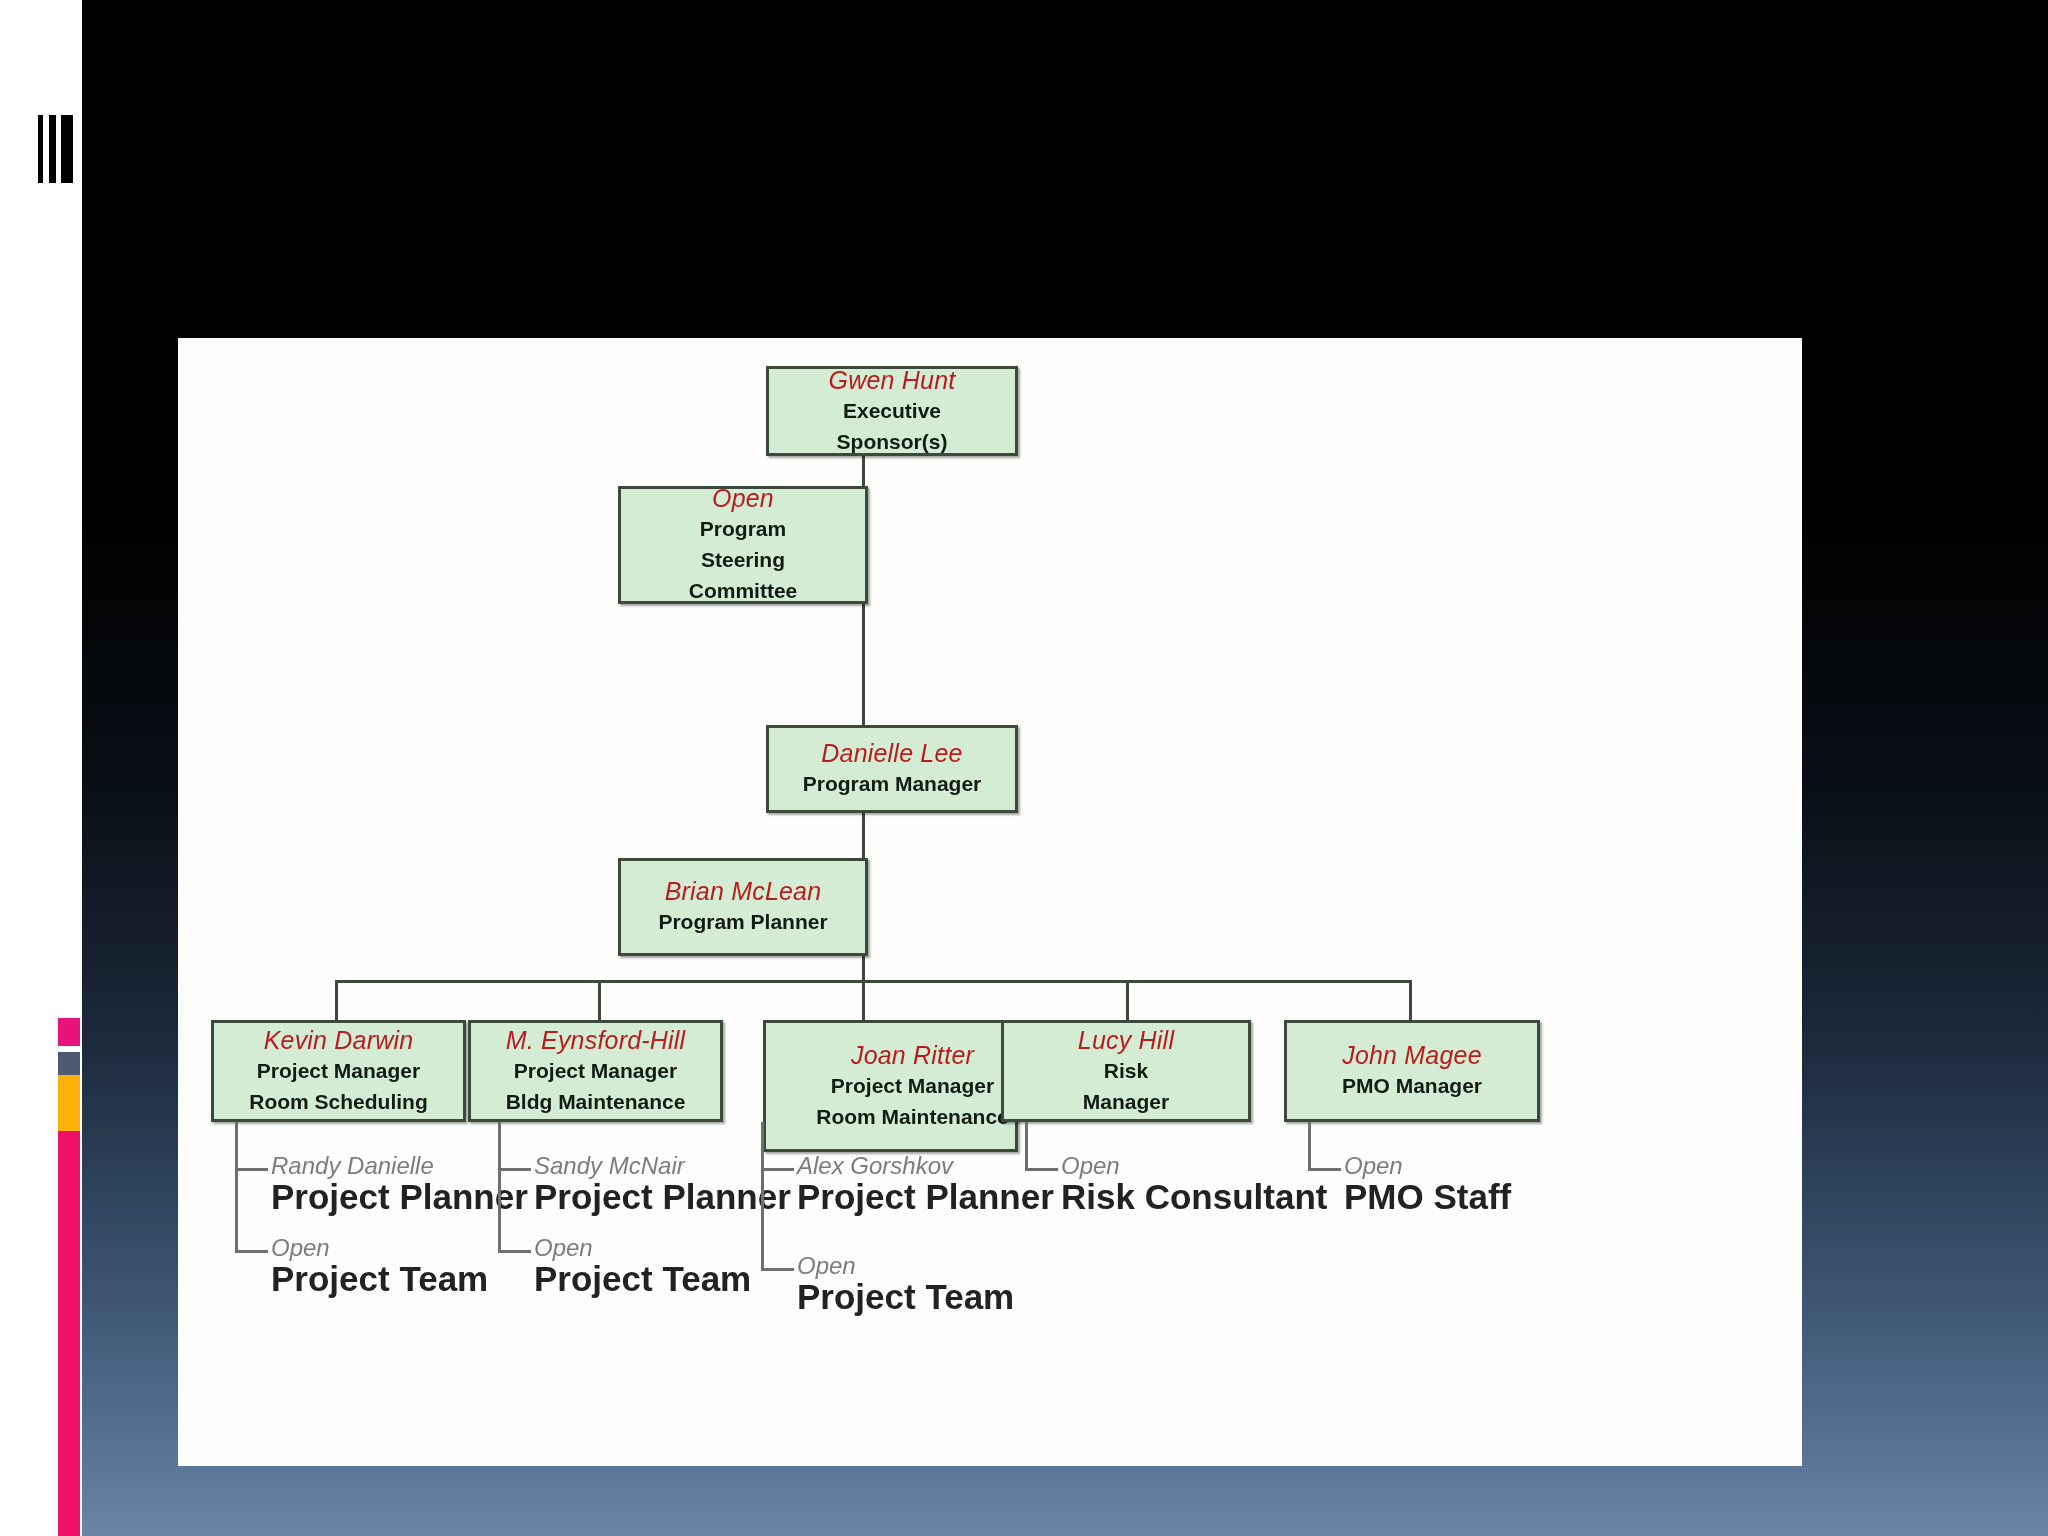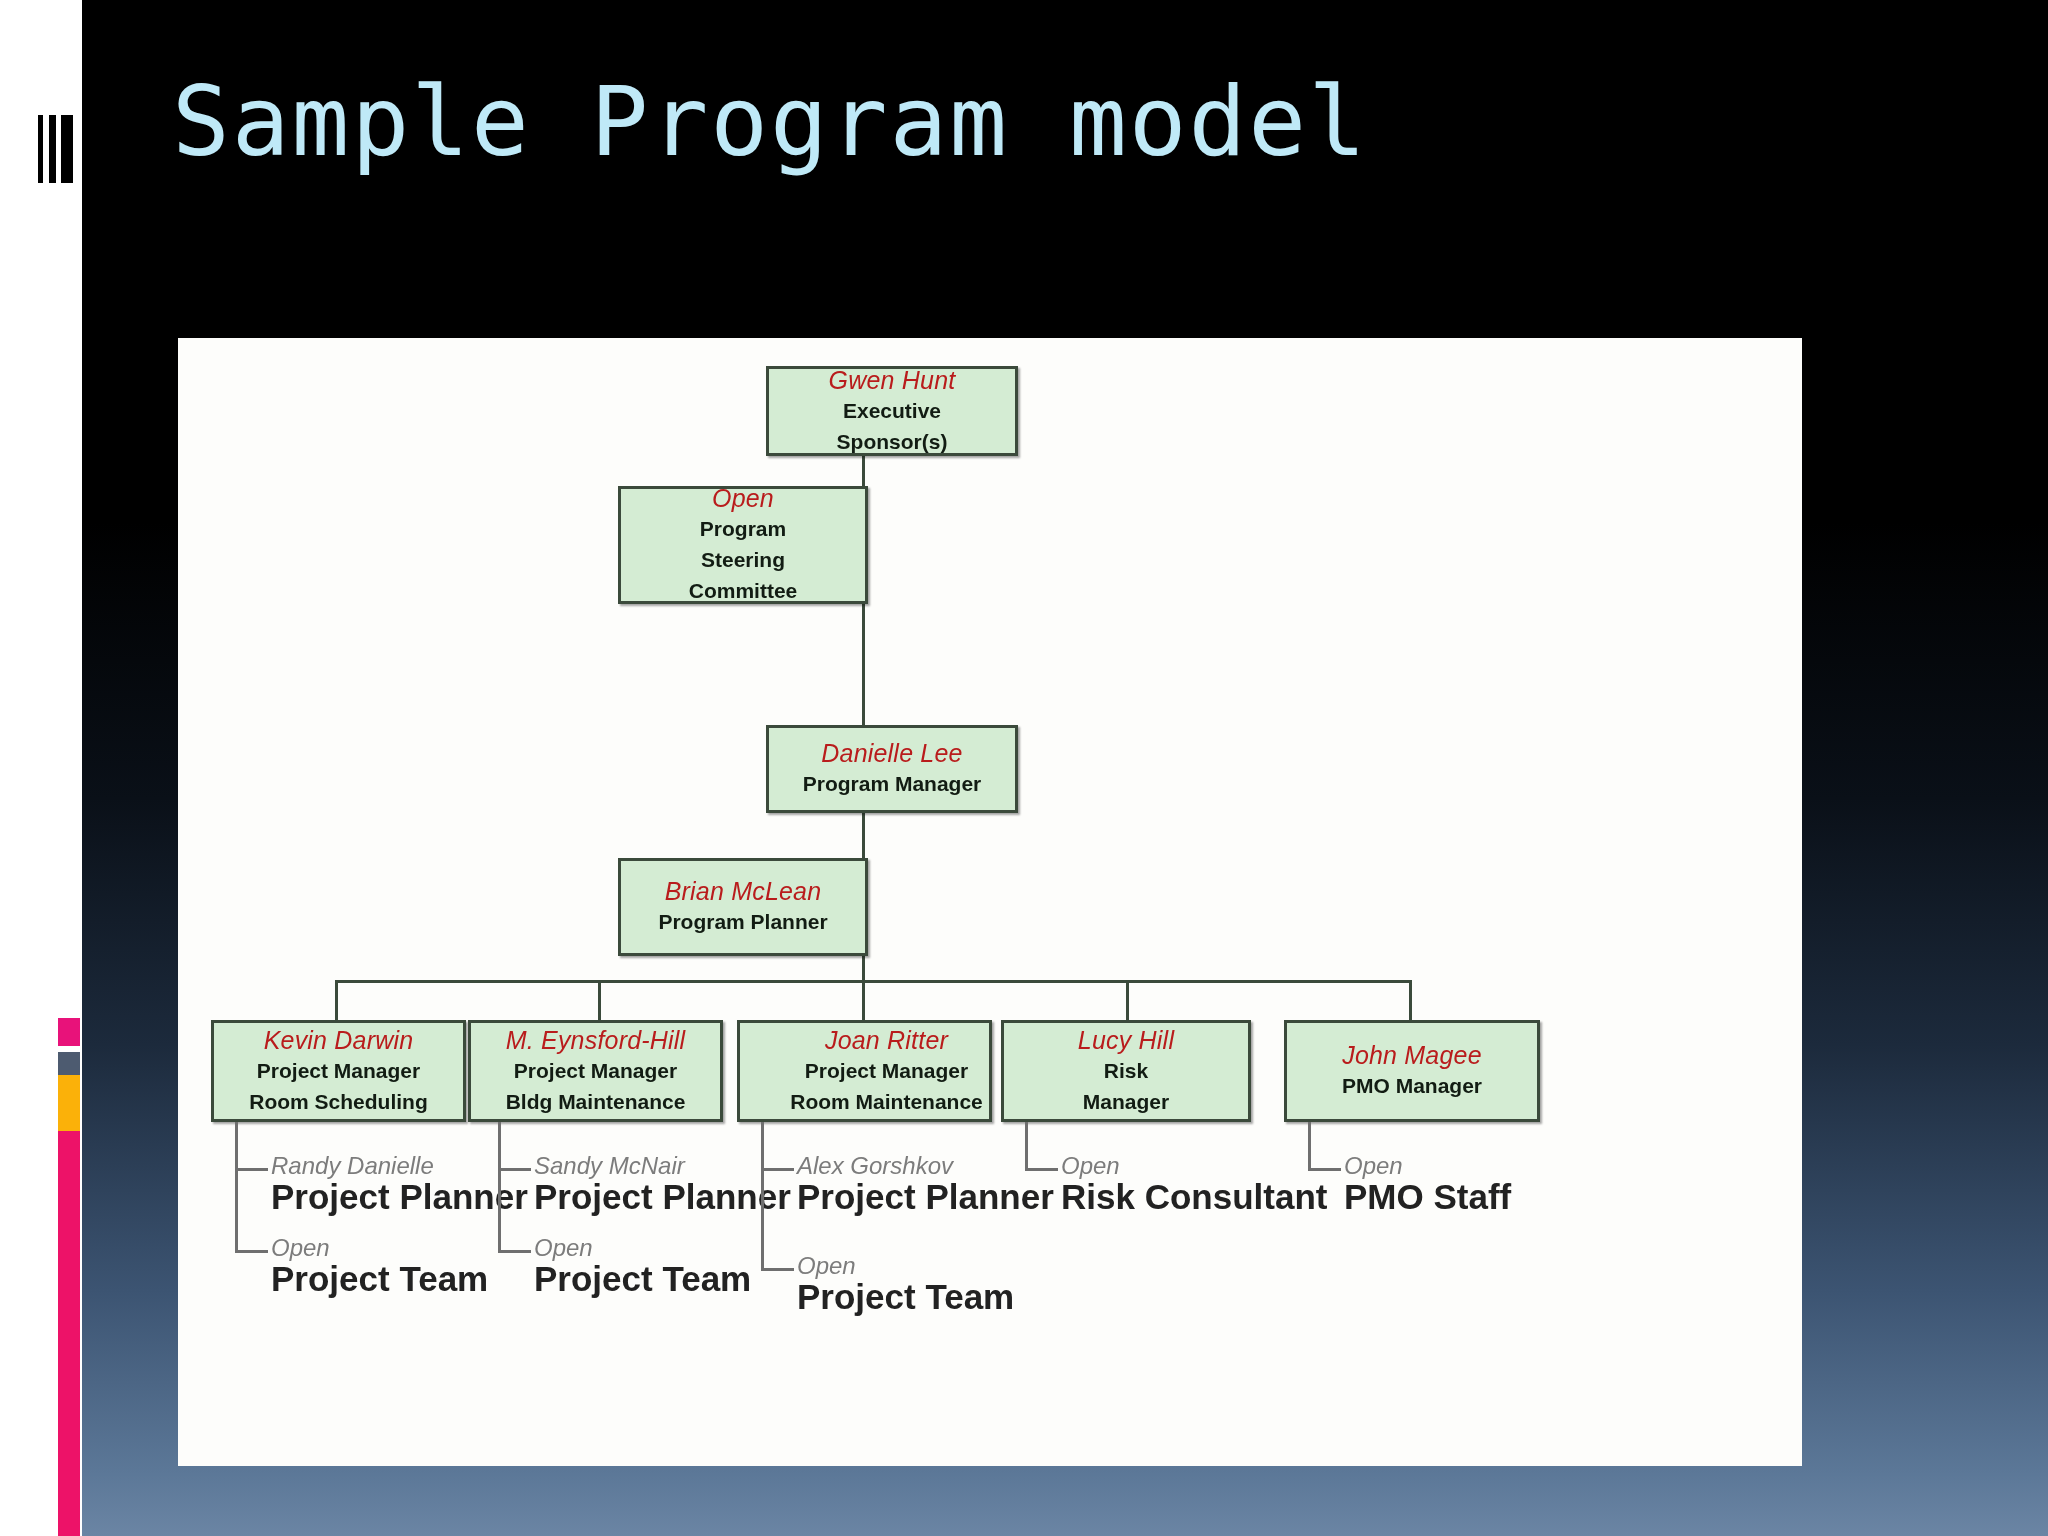--- a/index.html
+++ b/index.html
@@ -76,21 +76,20 @@
     <i class="bc1"></i>
     <i class="bc2"></i>
     <i class="bc3"></i>
   </div>
 
   <div class="accent acc-pink-sm"></div>
   <div class="accent acc-slate"></div>
   <div class="accent acc-orange"></div>
   <div class="accent acc-pink-bar"></div>
 
-  <div class="title">Sample Program model</div>
 
   <div class="chart-panel">
     <div class="chart">
 
       <div class="ln lnv" style="left:684px;top:117px;height:300px;"></div>
 
       <div class="ln lnh" style="left:660px;top:243px;width:26px;"></div>
 
       <div class="ln lnv" style="left:684px;top:475px;height:225px;"></div>
 
@@ -132,21 +131,21 @@
         <span class="rl">Project Manager</span>
         <span class="rl">Room Scheduling</span>
       </div>
 
       <div class="obox" style="left:290px;top:682px;width:255px;height:102px;">
         <span class="nm">M. Eynsford-Hill</span>
         <span class="rl">Project Manager</span>
         <span class="rl">Bldg Maintenance</span>
       </div>
 
-      <div class="obox" style="left:559px;top:682px;width:255px;height:102px;padding-left:44px;">
+      <div class="obox" style="left:585px;top:682px;width:255px;height:132px;padding-left:44px;">
         <span class="nm">Joan Ritter</span>
         <span class="rl">Project Manager</span>
         <span class="rl">Room Maintenance</span>
       </div>
 
       <div class="obox" style="left:823px;top:682px;width:250px;height:102px;">
         <span class="nm">Lucy Hill</span>
         <span class="rl">Risk</span>
         <span class="rl">Manager</span>
       </div>

